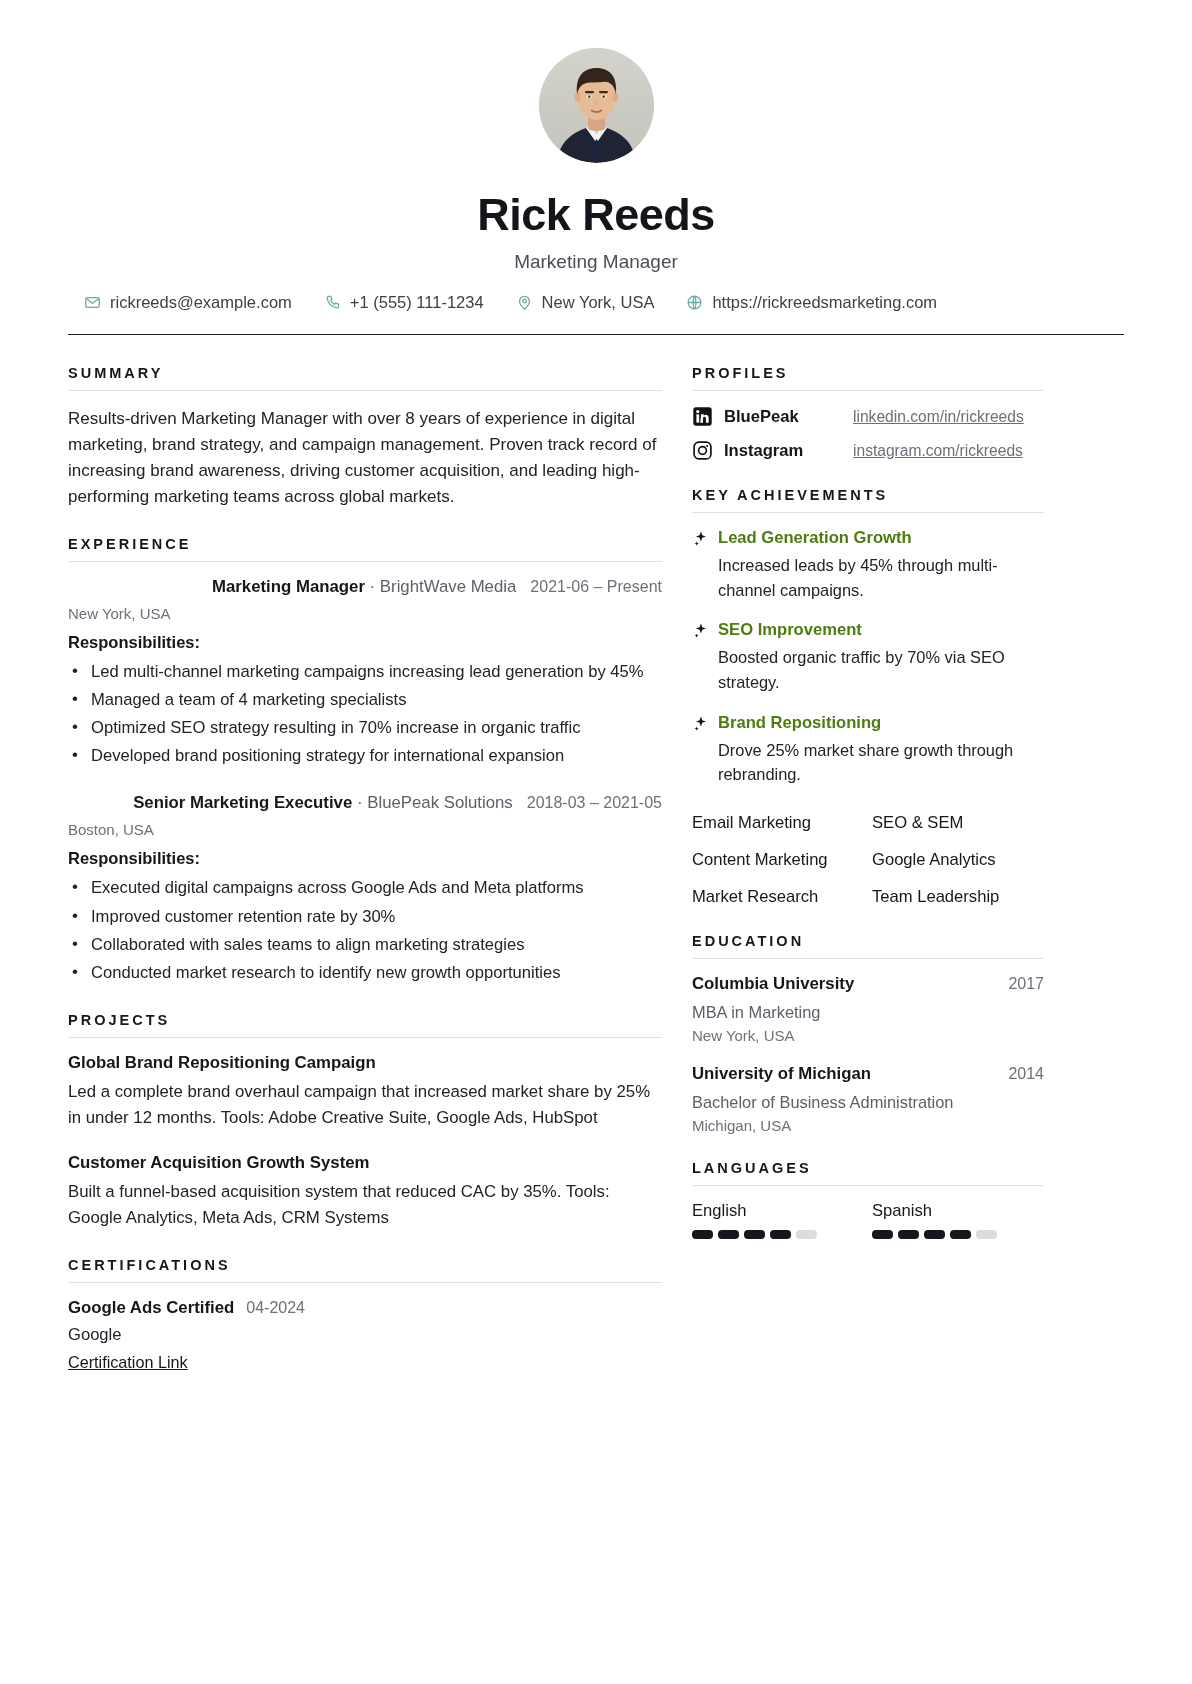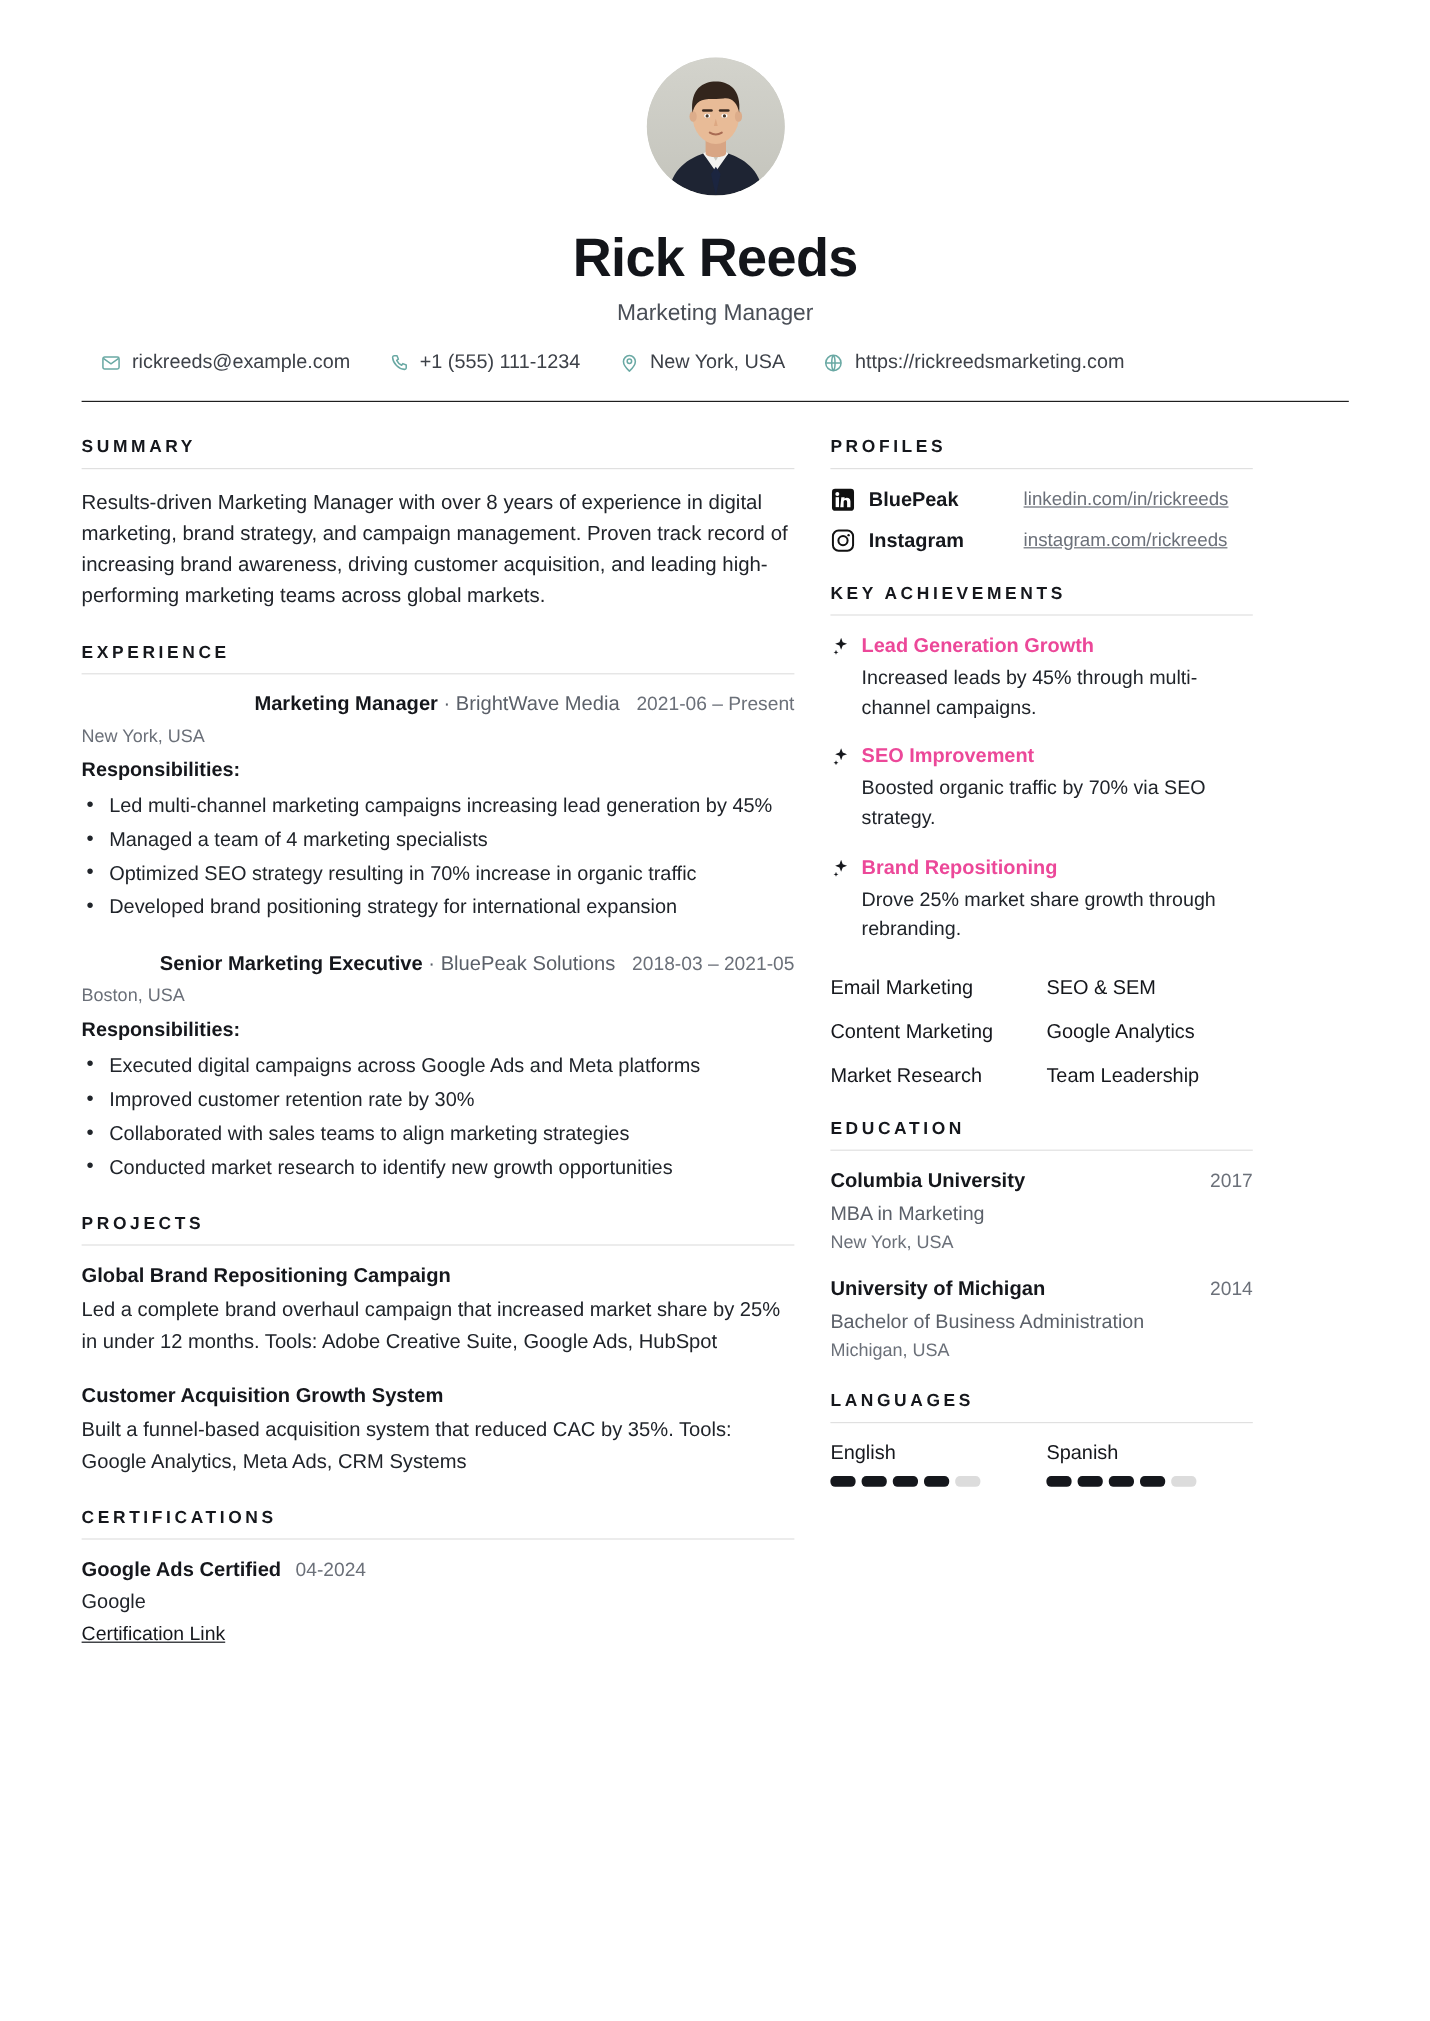--- a/index.html
+++ b/index.html
@@ -237,21 +237,21 @@
   .ach-ico {
     width: 17px; height: 19px;
     flex: none;
     margin-top: 2px;
     color: #15171c;
   }
   .ach-ico svg { width: 17px; height: 17px; display: block; }
   .ach-name {
     font-size: 16.6px;
     font-weight: 700;
-    color: #ec4899;
+    color: #4d7c0f;
   }
   .ach-desc {
     font-size: 16.4px;
     line-height: 1.5;
     color: #20242a;
     margin-top: 5px;
   }
 
   
   .skills-grid {

